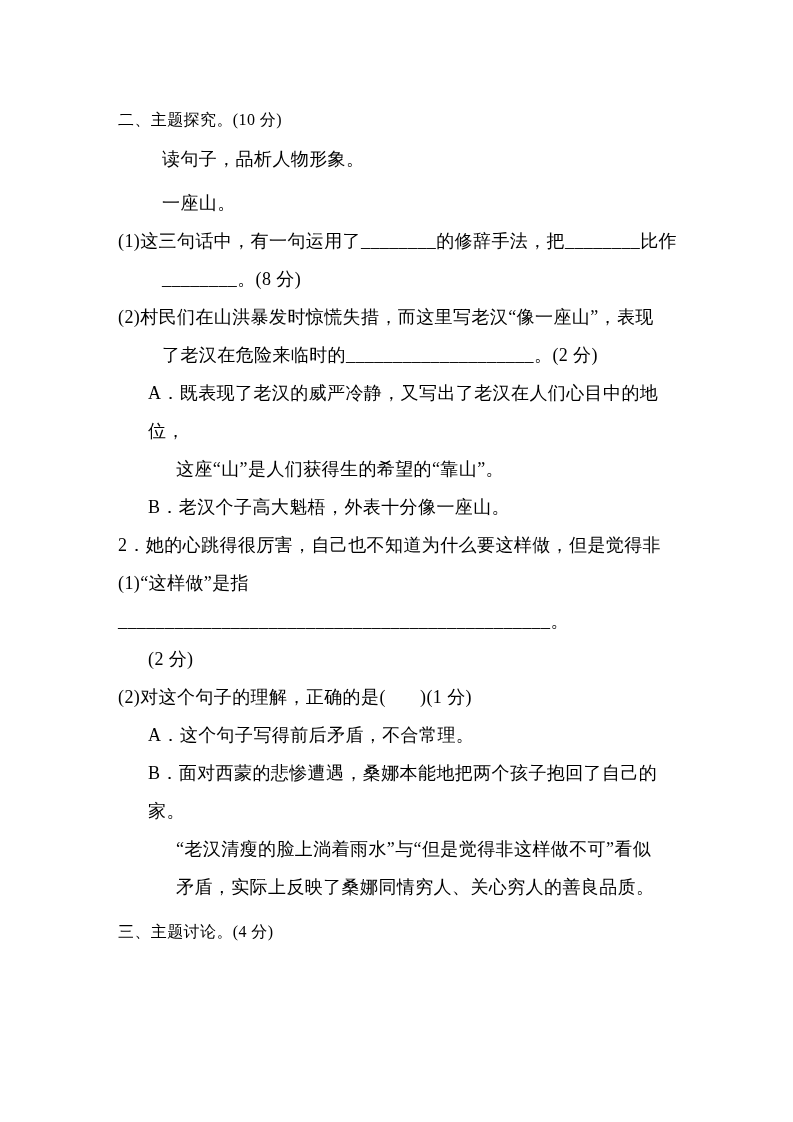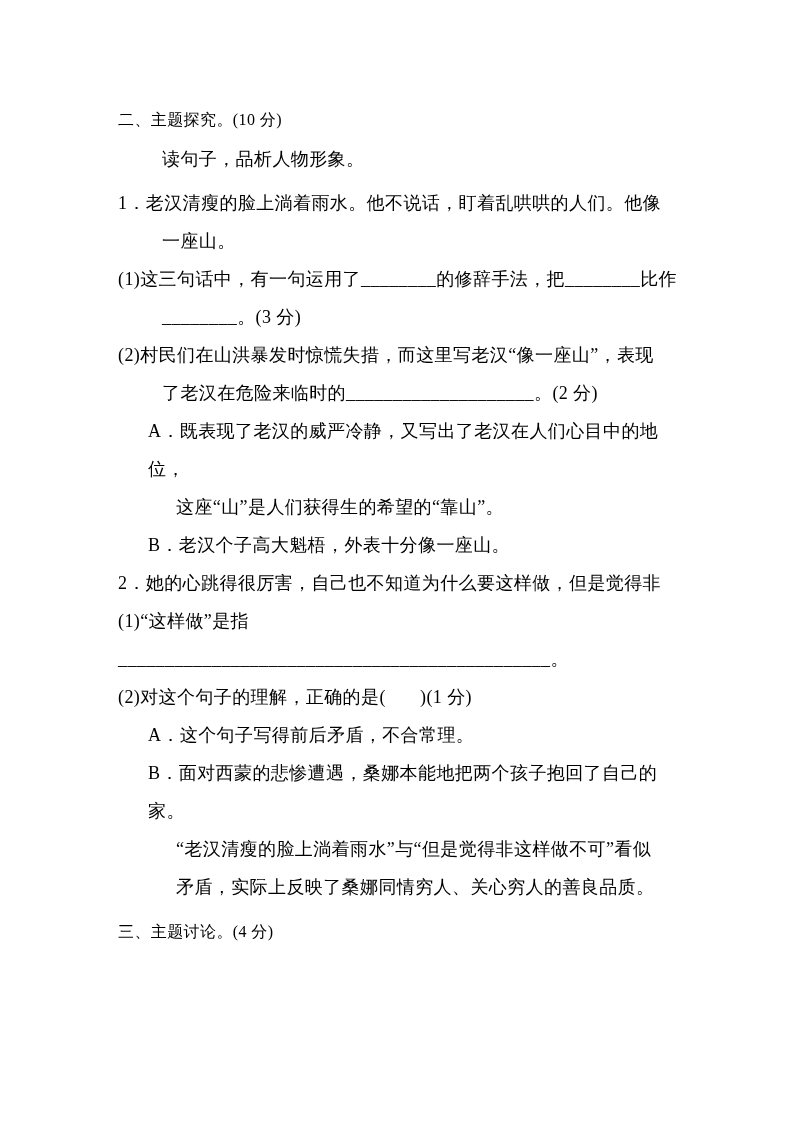--- a/index.html
+++ b/index.html
@@ -50,36 +50,36 @@
 
 <div class="page">
   <div class="content">
 
     <div class="sec-head">二、主题探究。(10 分)</div>
 
     <div class="line indent3">读句子，品析人物形象。</div>
 
     <div class="gap-sm"></div>
 
-    <div class="line">1．老汉清瘦的脸上淌着雨水。他不说话，盯着乱哄哄的人们。他像</div>
     <div class="line indent3">一座山。</div>
 
     <div class="line">(1)这三句话中，有一句运用了________的修辞手法，把________比作</div>
-    <div class="line indent3">________。(3 分)</div>
+    <div class="line indent3">________。(8 分)</div>
 
     <div class="line">(2)村民们在山洪暴发时惊慌失措，而这里写老汉“像一座山”，表现</div>
     <div class="line indent3">了老汉在危险来临时的____________________。(2 分)</div>
 
     <div class="line indent2">A．既表现了老汉的威严冷静，又写出了老汉在人们心目中的地位，</div>
     <div class="line indent4">这座“山”是人们获得生的希望的“靠山”。</div>
     <div class="line indent2">B．老汉个子高大魁梧，外表十分像一座山。</div>
 
     <div class="line">2．她的心跳得很厉害，自己也不知道为什么要这样做，但是觉得非</div>
 
     <div class="line">(1)“这样做”是指______________________________________________。</div>
+    <div class="line indent2">(2 分)</div>
 
     <div class="line">(2)对这个句子的理解，正确的是(       )(1 分)</div>
     <div class="line indent2">A．这个句子写得前后矛盾，不合常理。</div>
     <div class="line indent2">B．面对西蒙的悲惨遭遇，桑娜本能地把两个孩子抱回了自己的家。</div>
     <div class="line indent4">“老汉清瘦的脸上淌着雨水”与“但是觉得非这样做不可”看似</div>
     <div class="line indent4">矛盾，实际上反映了桑娜同情穷人、关心穷人的善良品质。</div>
 
     <div class="gap-sm"></div>
 
     <div class="sec-head">三、主题讨论。(4 分)</div>

